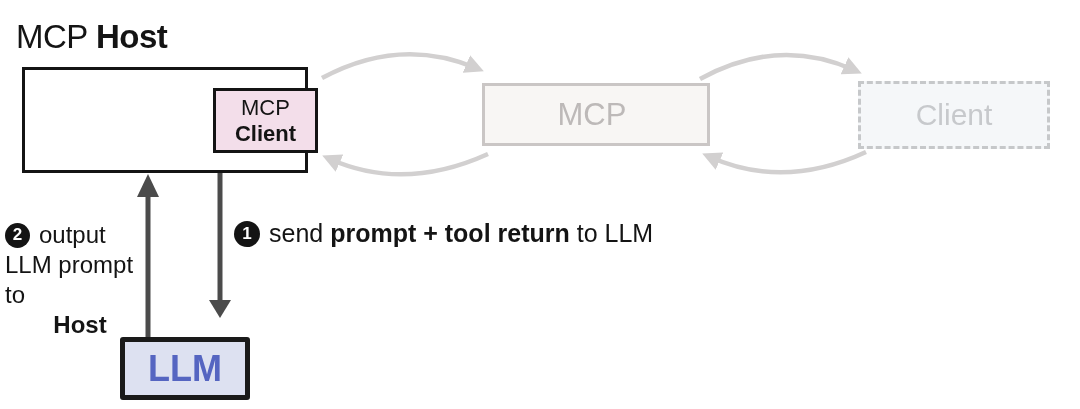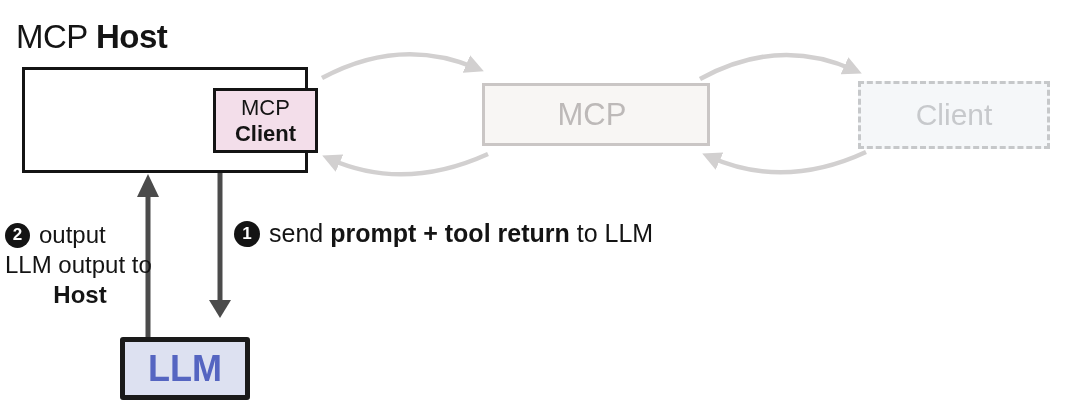--- a/index.html
+++ b/index.html
@@ -186,17 +186,17 @@
   <div class="step1">
     <span class="badge">1</span>
     <span class="step-text"><span>send </span><b>prompt + tool return</b><span> to LLM</span></span>
   </div>
 
   <div class="step2">
     <div class="step2-line1">
       <span class="badge">2</span>
       <span>output</span>
     </div>
-    <div class="step2-line2">LLM output to</div>
+    <div class="step2-line2">LLM prompt to</div>
     <div class="step2-line3">Host</div>
   </div>
 
 </div>
 
 </body></html>

